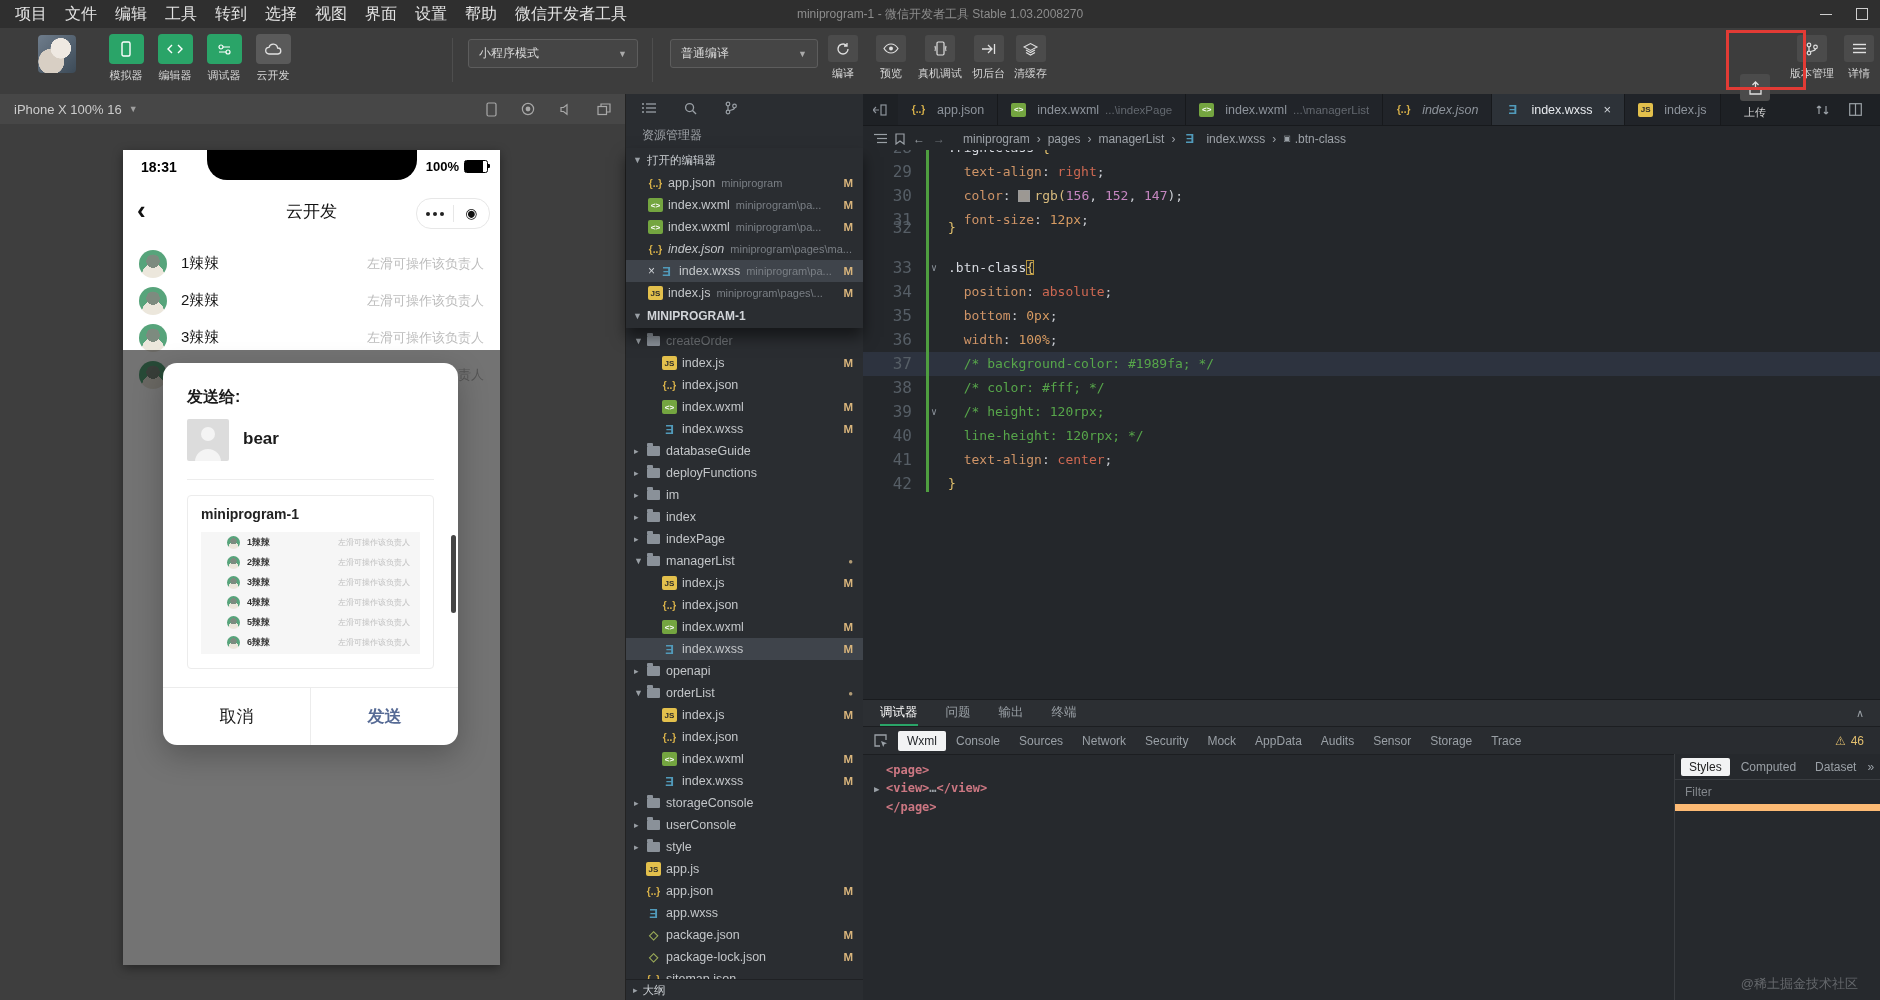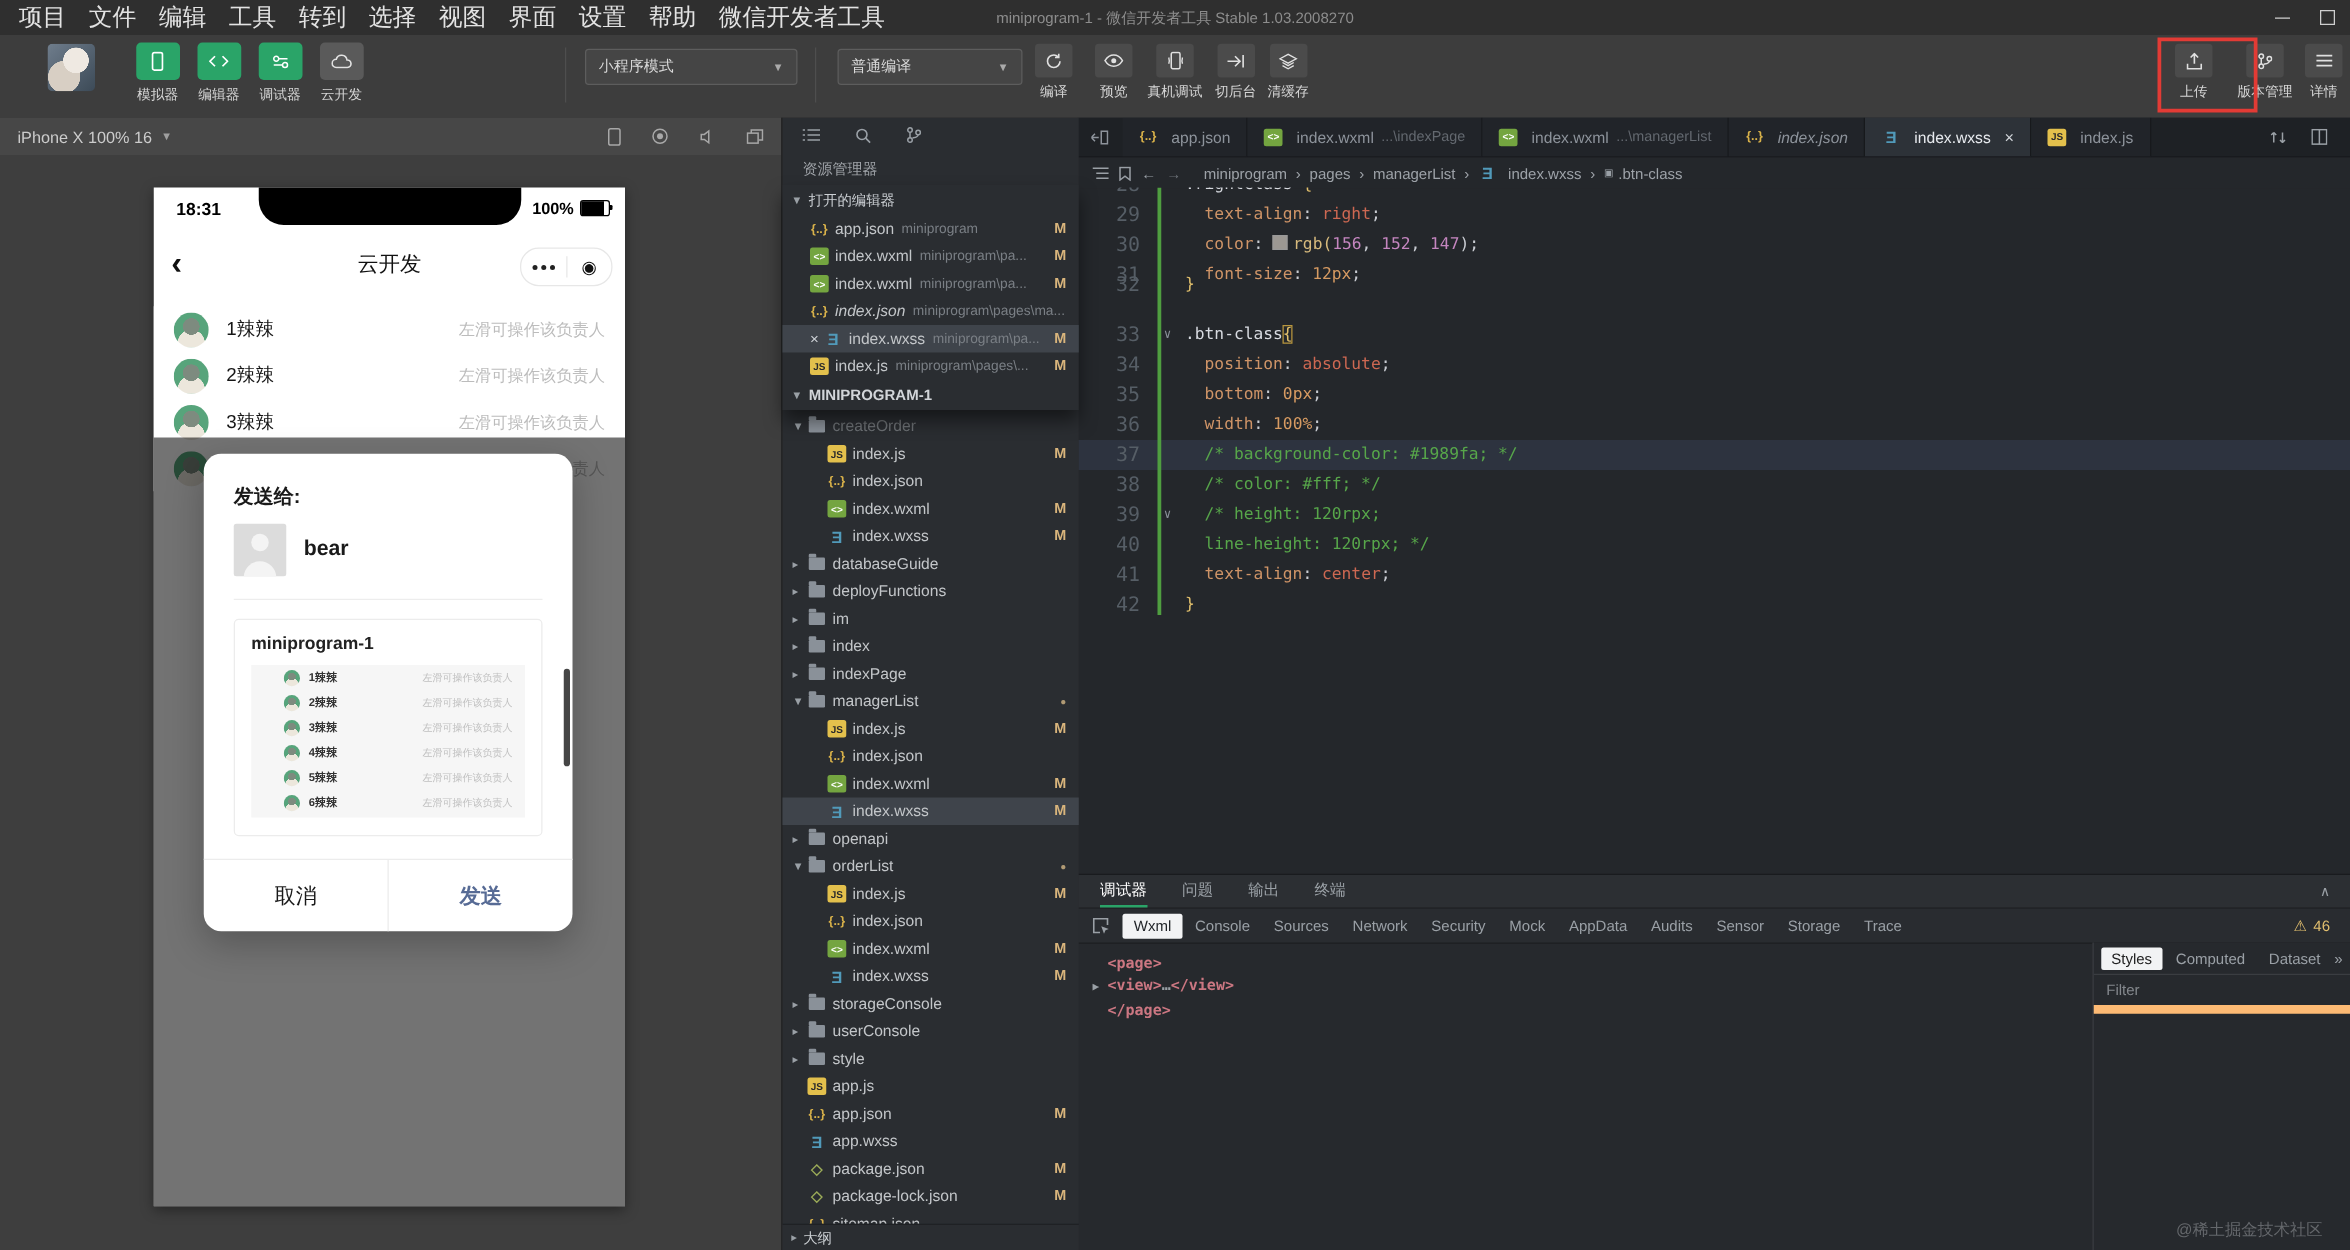--- a/index.html
+++ b/index.html
@@ -2,21 +2,21 @@
 <html><head>
 <meta charset="utf-8">
 <style>
   html,body{margin:0;padding:0;width:1880px;height:1000px;overflow:hidden;background:#2f2f2f;
     font-family:"Liberation Sans",sans-serif;}
   .app{position:relative;width:1880px;height:1000px;background:#2f2f2f;}
 
   
   .titlebar{position:absolute;left:0;top:0;right:0;height:28px;background:#2f2f2f;display:flex;align-items:center;z-index:6;}
   .menu{display:flex;padding-left:6px;}
-  .menu span{color:#e3e3e3;font-size:19px;padding:0 9px;cursor:default;}
+  .menu span{color:#e3e3e3;font-size:16px;padding:0 9px;cursor:default;}
   .tb-title{position:absolute;left:50%;transform:translateX(-50%);color:#8d8d8d;font-size:12px;white-space:nowrap;}
   .win-controls{position:absolute;right:12px;top:0;height:28px;display:flex;align-items:center;gap:24px;}
   .wmin{width:12px;height:1px;background:#cfcfcf;display:inline-block;}
   .wmax{width:10px;height:10px;border:1px solid #cfcfcf;display:inline-block;}
 
   
   .toolbar{position:absolute;left:0;top:28px;right:0;height:66px;background:#3d3d3d;z-index:5;}
   .avatar{position:absolute;left:38px;top:7px;width:38px;height:38px;border-radius:4px;overflow:hidden;
     background:radial-gradient(circle at 60% 35%,#efe9e2 0 30%,transparent 31%),
                radial-gradient(circle at 35% 70%,#d8cfc4 0 35%,transparent 36%),
@@ -291,21 +291,21 @@
         <div class="abtn" style="left: 1014px;">
           <span class="ic">
             <svg width="16" height="14" viewBox="0 0 16 14">
               <path d="M1 5l6.5-3.5L14 5 7.5 8.5z M3 8l4.5 2.5L12 8 M3 10.5l4.5 2.5 4.5-2.5" fill="none" stroke="#e0e0e0" stroke-width="1.1"></path>
             </svg>
           </span>
           <span class="lb">清缓存</span>
         </div>
       </div>
     <div id="rightGroup">
-        <div class="abtn" style="left: 1740px;">
+        <div class="abtn" style="left: 1740px; margin-top: 39px;">
           <span class="ic">
             <svg width="13" height="14" viewBox="0 0 13 14">
               <path d="M6.5 9V1M3.5 4L6.5 1l3 3M1 9v4h11V9" fill="none" stroke="#e0e0e0" stroke-width="1.3"></path>
             </svg>
           </span>
           <span class="lb">上传</span>
         </div>
         <div class="abtn" style="left: 1790px;">
           <span class="ic">
             <svg width="12" height="14" viewBox="0 0 12 14">

